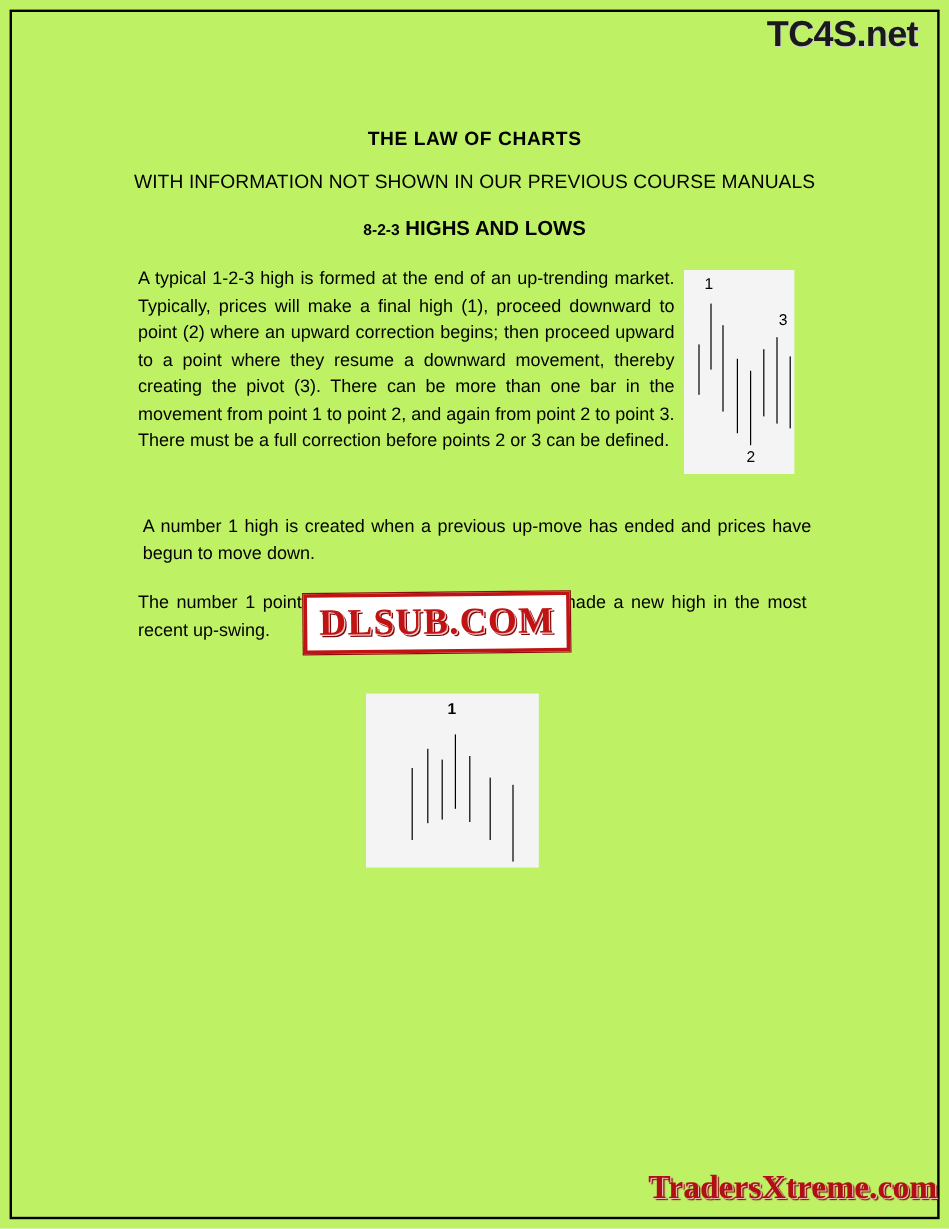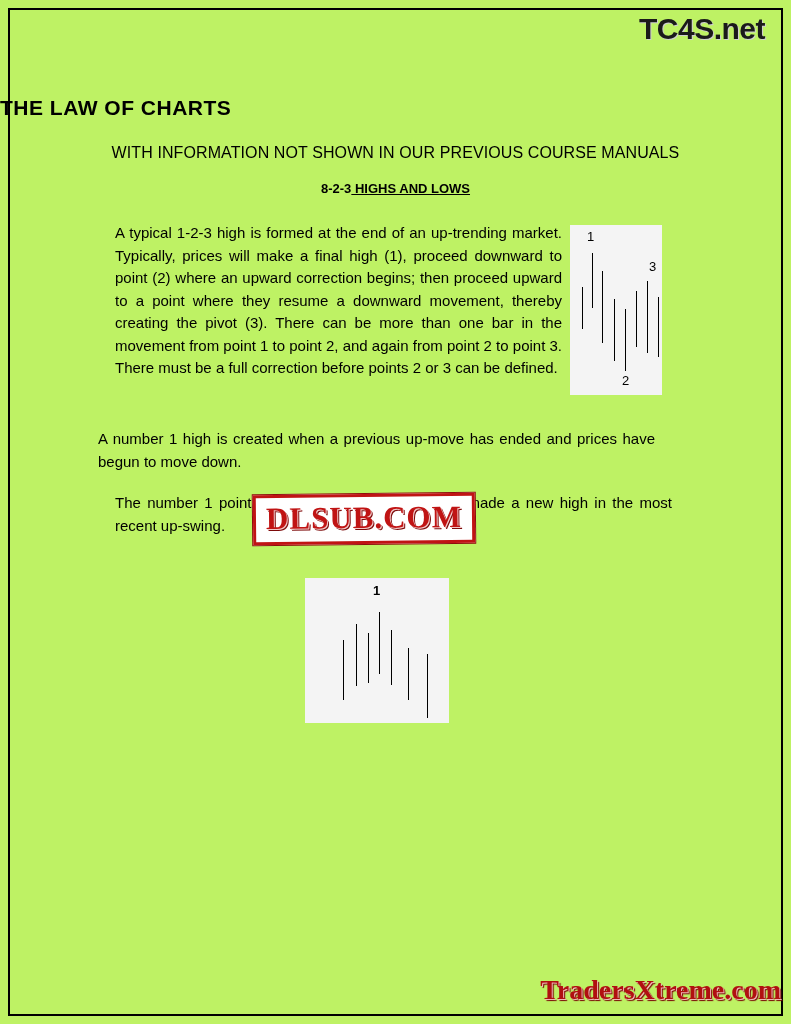--- a/index.html
+++ b/index.html
@@ -48,23 +48,24 @@
     font-family: "Liberation Serif", serif;
     font-weight: bold;
     font-size: 28px;
     color: #b01010;
     text-shadow: 1px 1px 0 #f0b8b8, 2px 2px 1px #7a0606;
     white-space: nowrap;
   }
   .title {
     position: absolute;
     left: 0;
-    top: 96px;
+    top: 108px;
     width: 791px;
-    font-size: 21px;
+    text-align: center;
+    font-size: 16px;
     font-weight: bold;
     letter-spacing: 0.5px;
   }
   .subtitle {
     position: absolute;
     left: 0;
     top: 144px;
     width: 791px;
     text-align: center;
     font-size: 16px;
@@ -73,32 +74,31 @@
   .section-heading {
     position: absolute;
     left: 0;
     top: 181px;
     width: 791px;
     text-align: center;
     font-size: 13px;
     font-weight: bold;
   }
   .section-heading .small {
-    font-size: 13px;
-    text-decoration: underline;
+    font-size: 17px;
   }
   .para {
     position: absolute;
     font-size: 15px;
     line-height: 22.5px;
     text-align: justify;
     color: #000;
   }
   #para1 { left: 115px; top: 222px; width: 447px; }
-  #para2 { left: 98px; top: 428px; width: 557px; }
+  #para2 { left: 119px; top: 428px; width: 557px; }
   #para3 { left: 115px; top: 492px; width: 557px; }
 
   
   .chart-panel {
     position: absolute;
     background: #f4f4f4;
   }
   #chart1 { left: 570px; top: 225px; width: 92px; height: 170px; }
   #chart2 { left: 305px; top: 578px; width: 144px; height: 145px; }
 

